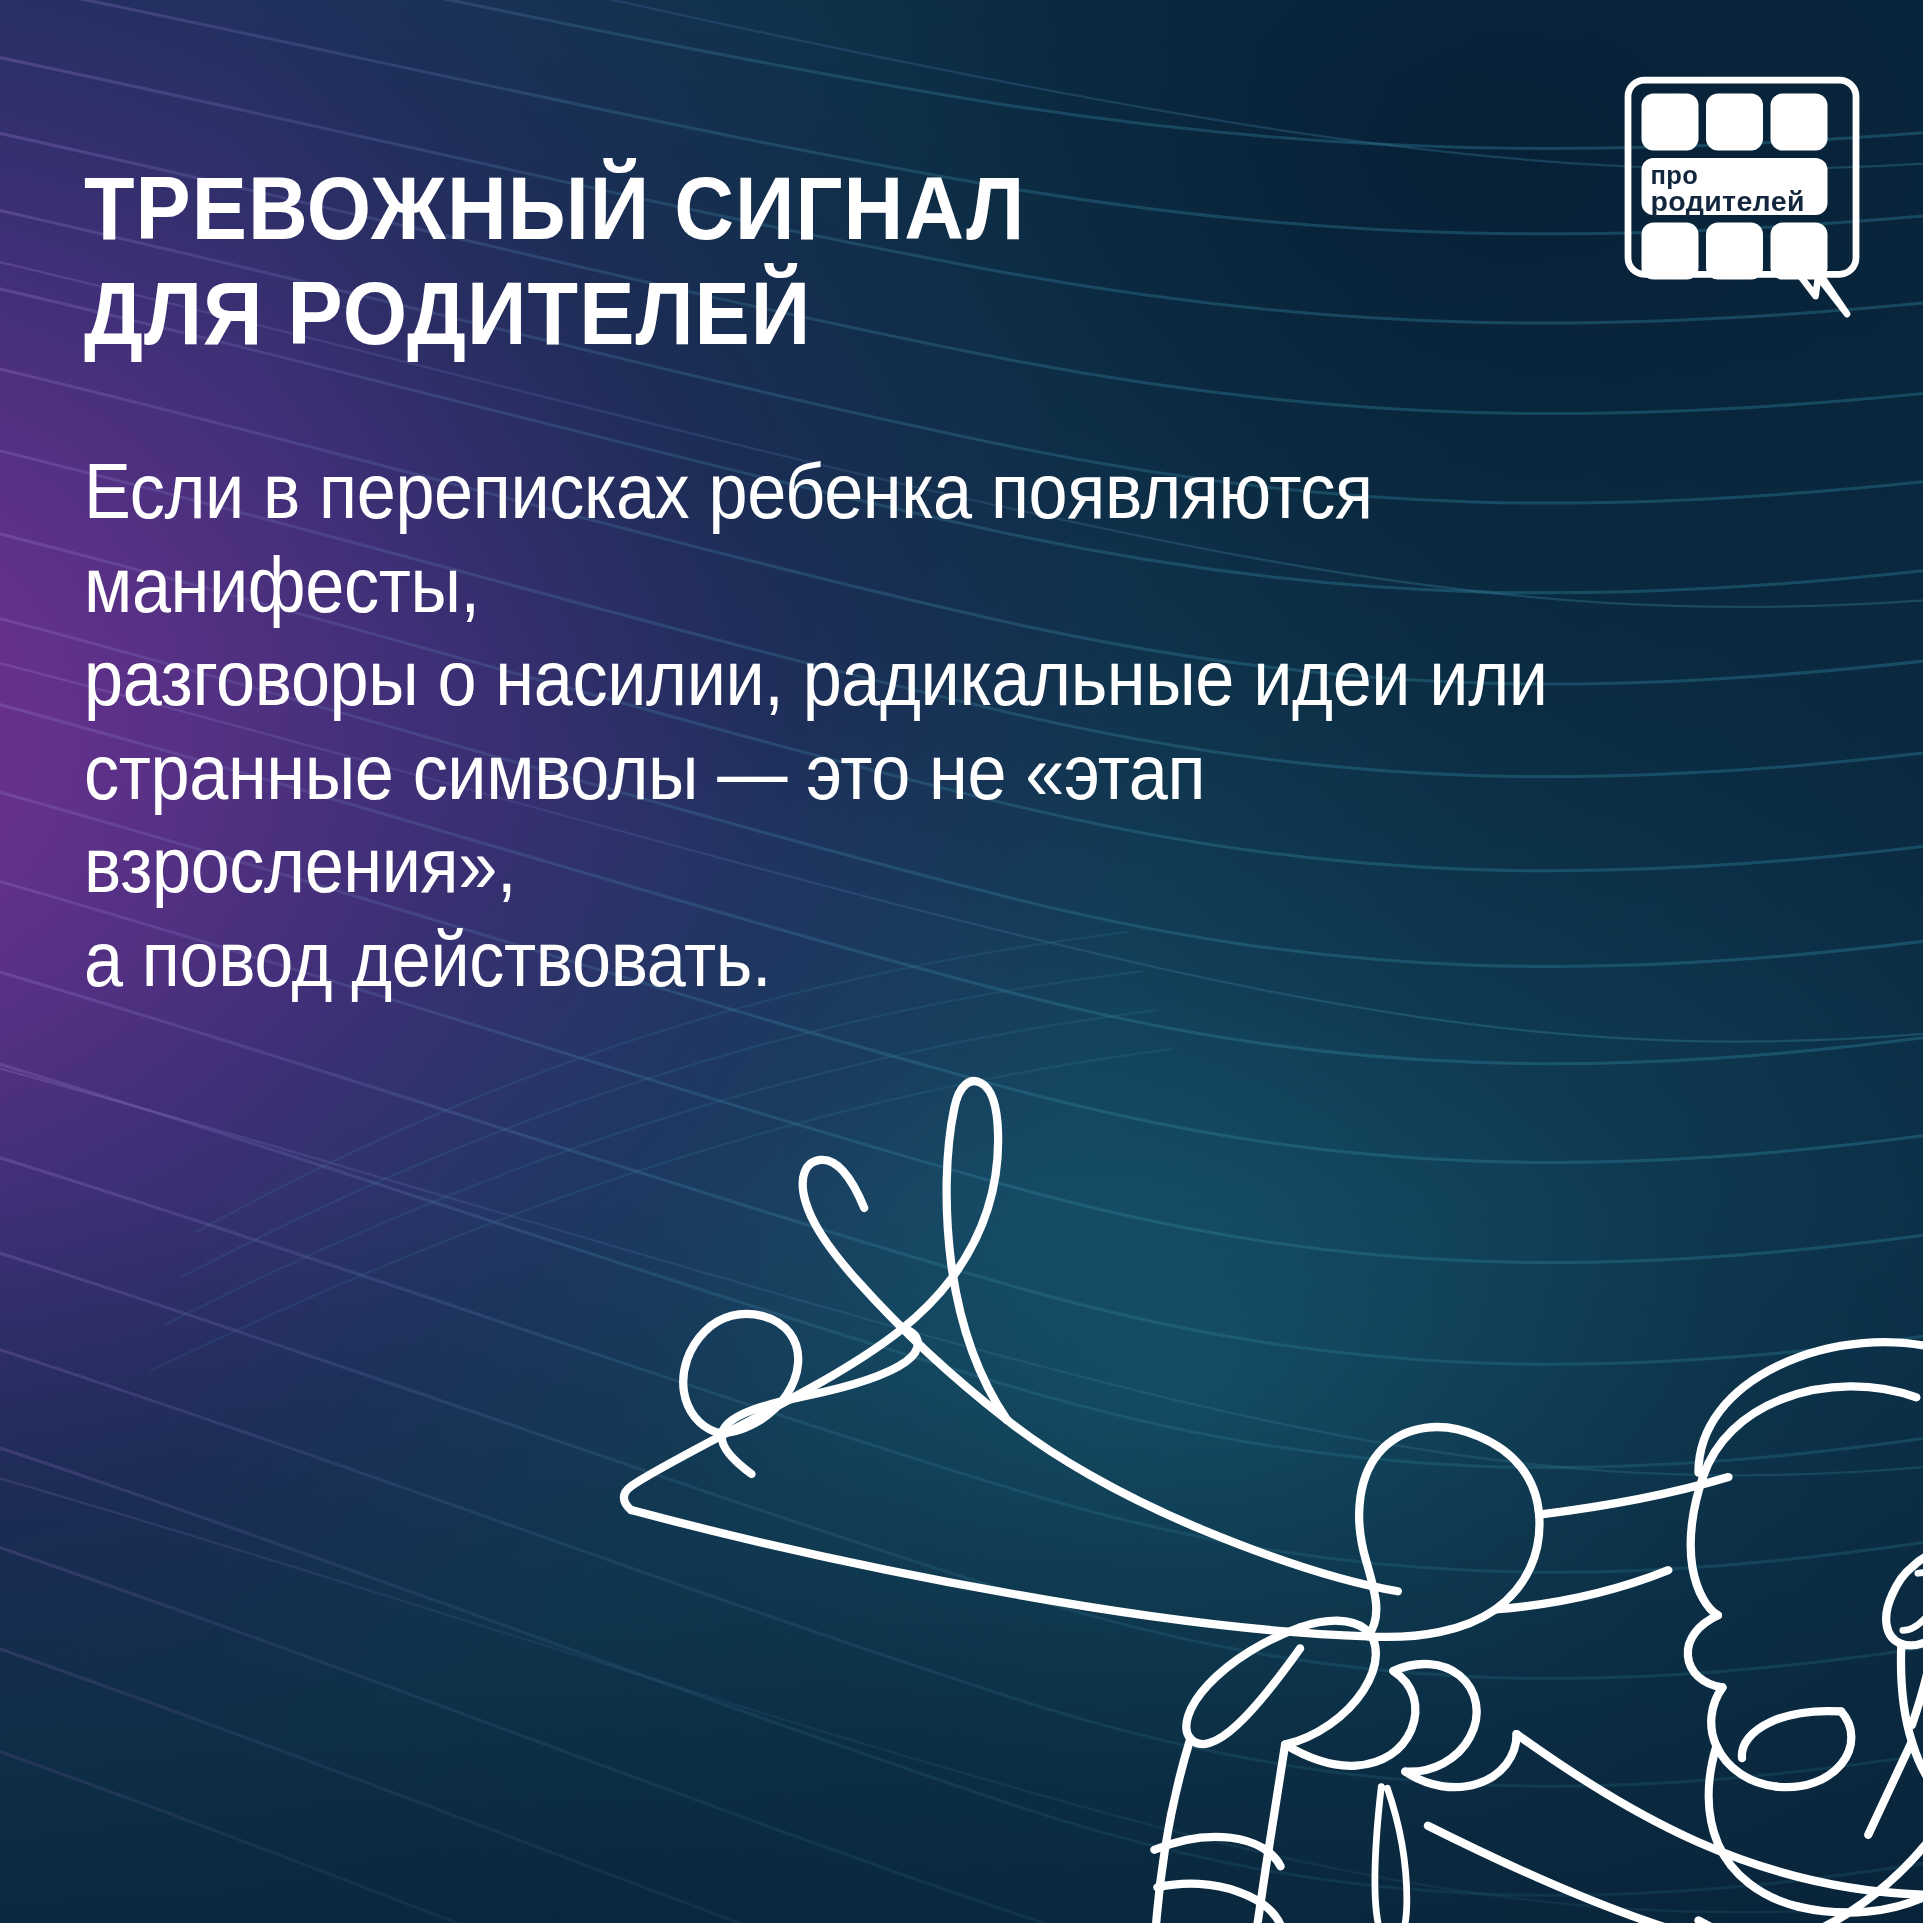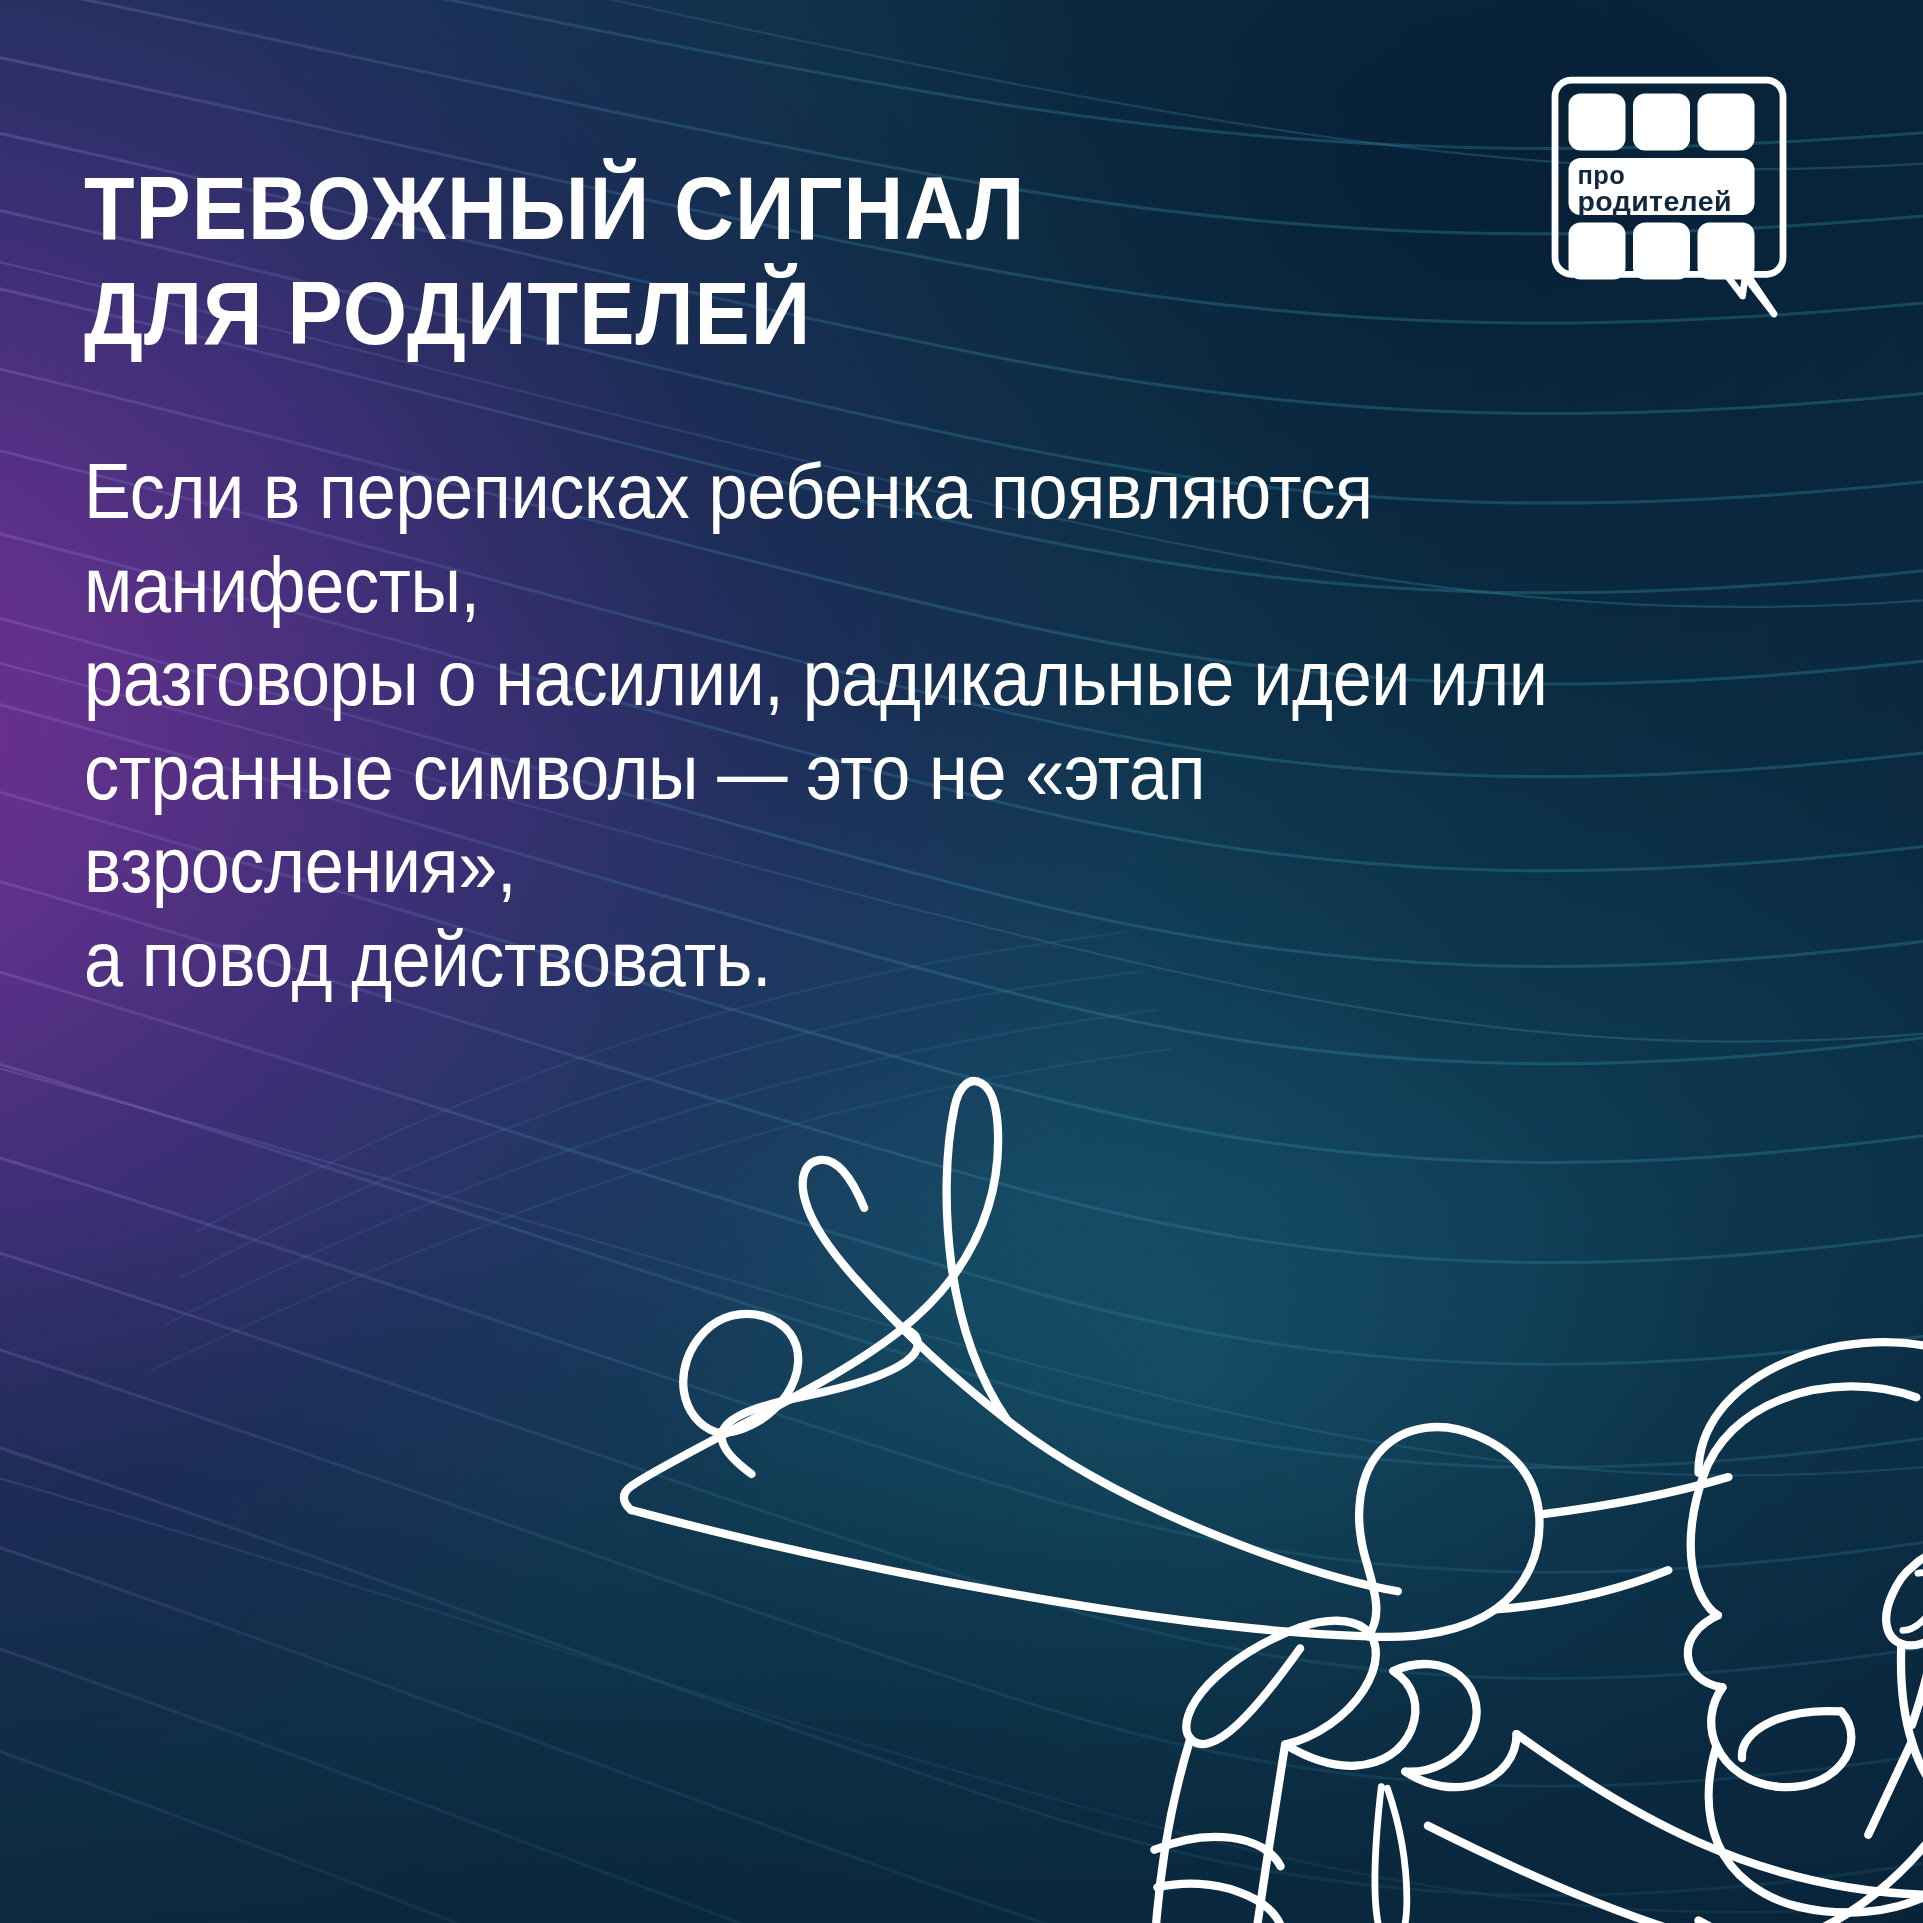--- a/index.html
+++ b/index.html
@@ -44,21 +44,21 @@
   .bg-waves {
     position: absolute;
     inset: 0;
     opacity: 0.80;
   }
 
   
   .logo {
     position: absolute;
     top: 74px;
-    left: 1549px;
+    left: 1622px;
     width: 240px;
     height: 259px;
   }
 
   
   .headline {
     position: absolute;
     left: 84px;
     top: 96px;
     width: 1323px;

